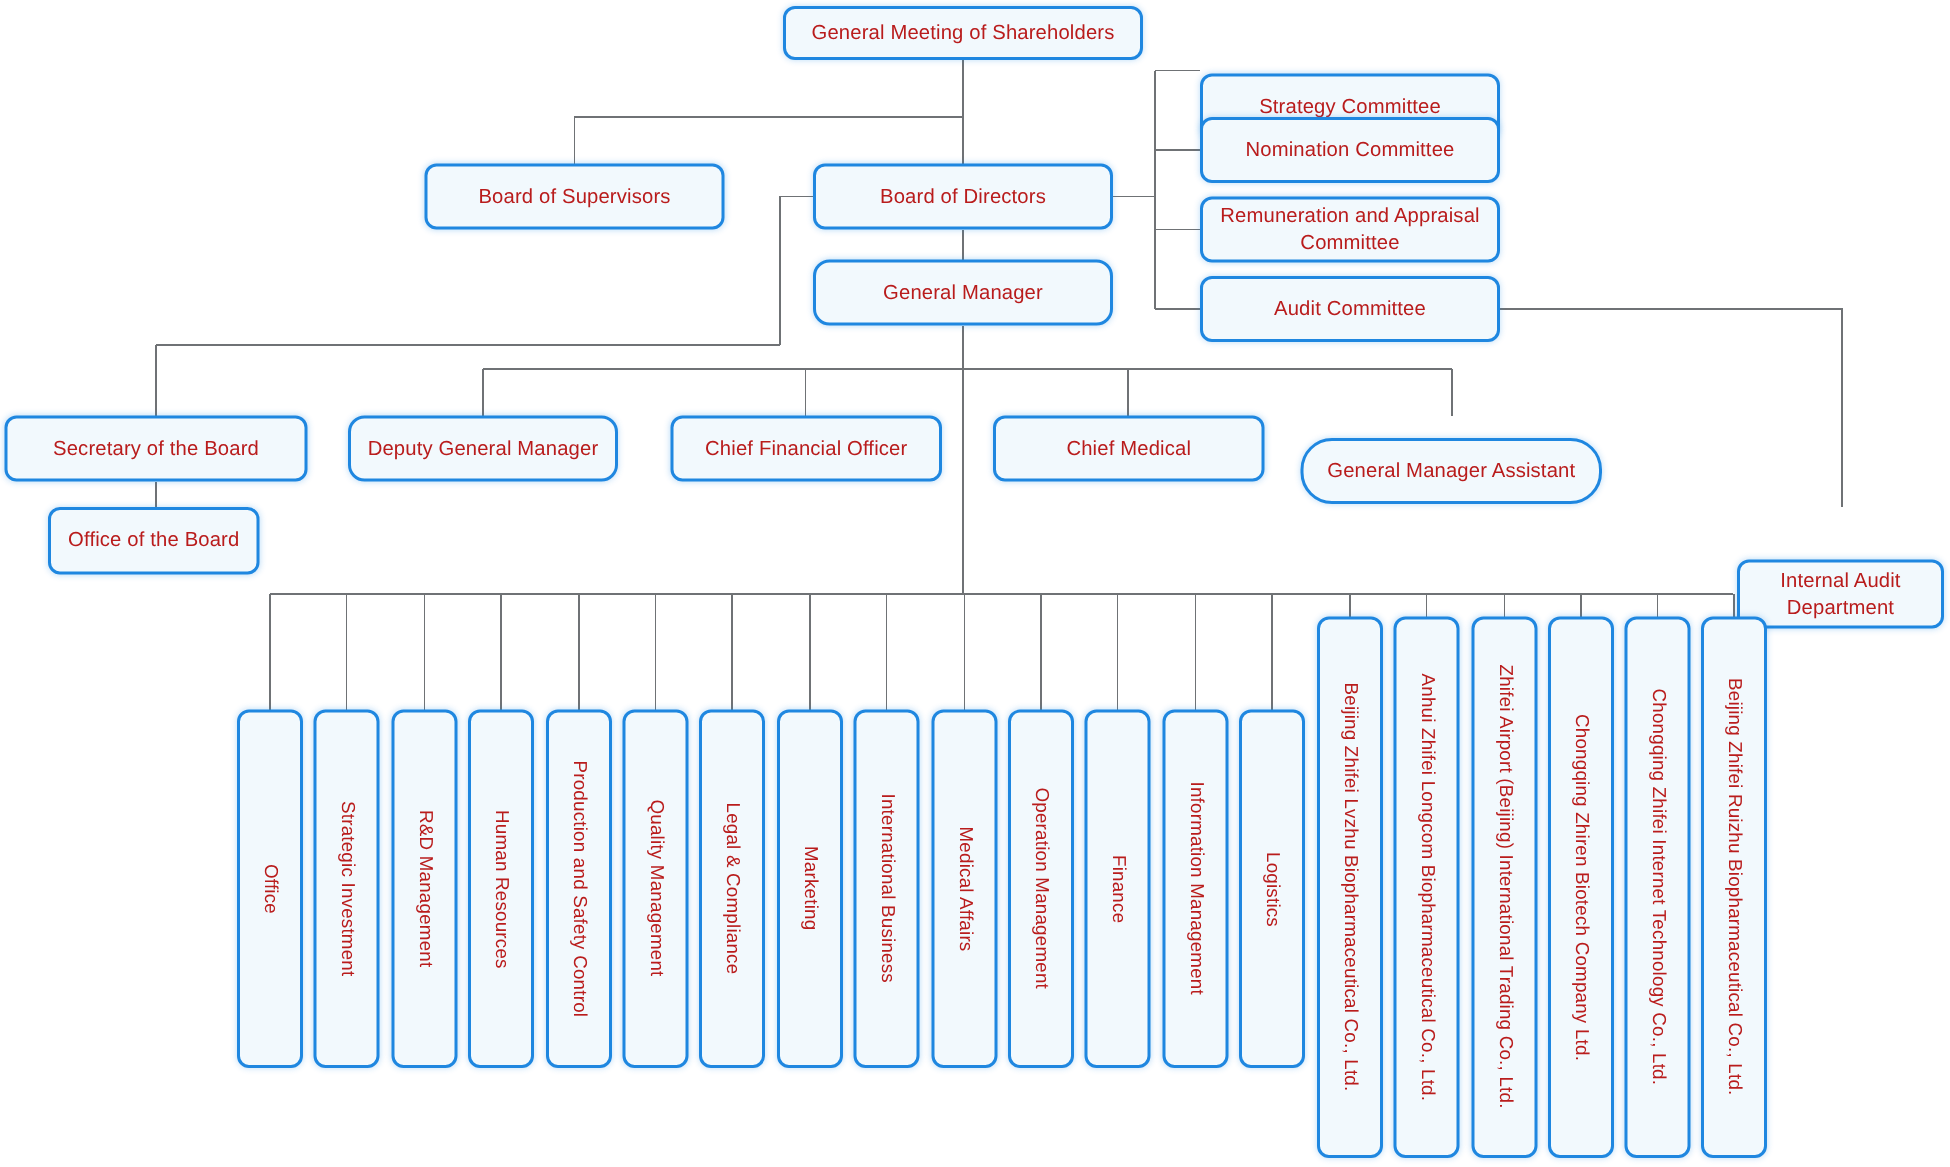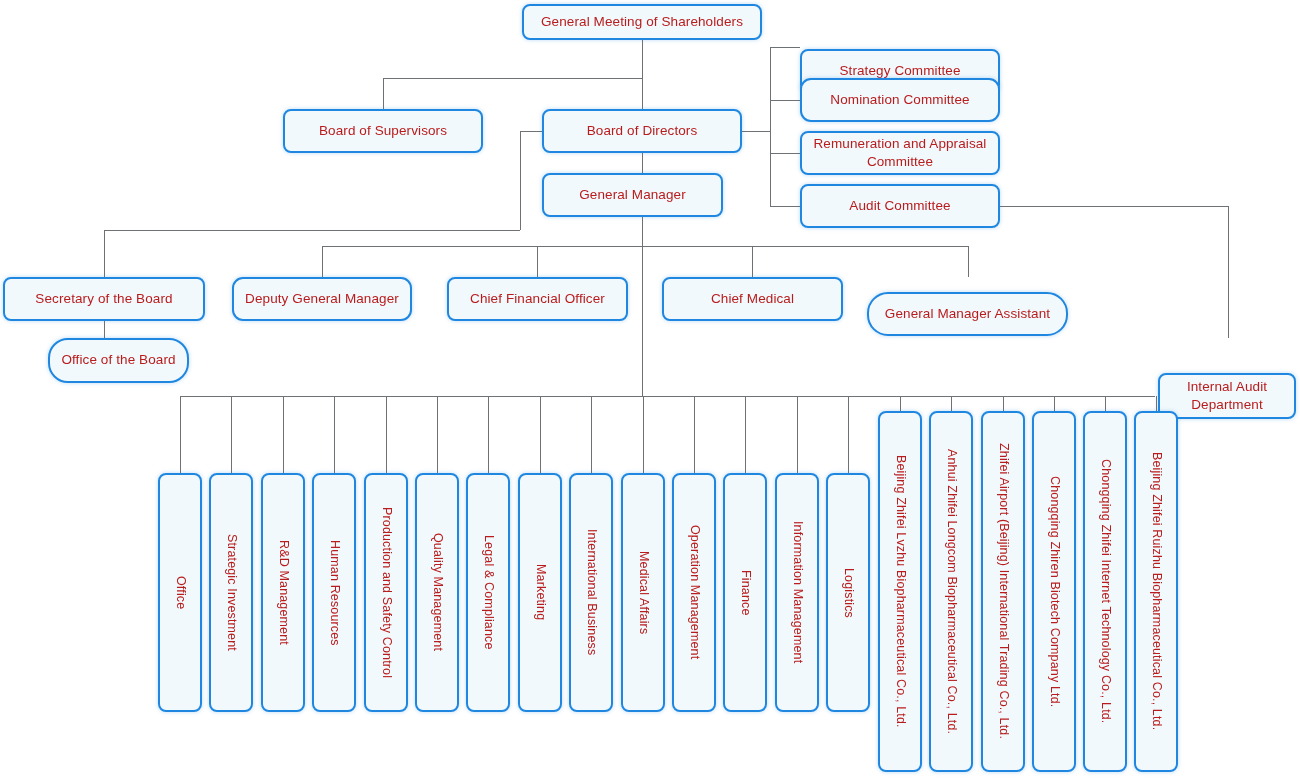--- a/index.html
+++ b/index.html
@@ -130,29 +130,29 @@
   </div>
 
   <div class="node" style="left:283px; top:109px; width:200px; height:44px;">
     <span>Board of Supervisors</span>
   </div>
 
   <div class="node" style="left:542px; top:109px; width:200px; height:44px;">
     <span>Board of Directors</span>
   </div>
 
-  <div class="node" style="left:542px; top:173px; width:181px; height:44px;">
+  <div class="node" style="left:542px; top:173px; width:200px; height:44px;border-radius:11px;">
     <span>General Manager</span>
   </div>
 
   <div class="node" style="left:800px; top:25px; width:200px; height:44px;margin-top:24px;">
     <span>Strategy Committee</span>
   </div>
 
-  <div class="node" style="left:800px; top:78px; width:200px; height:44px;border-radius:11px;">
+  <div class="node" style="left:800px; top:78px; width:200px; height:44px;">
     <span>Nomination Committee</span>
   </div>
 
   <div class="node two-line" style="left:800px; top:131px; width:200px; height:44px;">
     <span>Remuneration and Appraisal Committee</span>
   </div>
 
   <div class="node" style="left:800px; top:184px; width:200px; height:44px;">
     <span>Audit Committee</span>
   </div>
@@ -170,21 +170,21 @@
   </div>
 
   <div class="node" style="left:662px; top:277px; width:181px; height:44px;">
     <span>Chief Medical</span>
   </div>
 
   <div class="node" style="left:867px; top:292px; width:201px; height:44px;border-radius:21px;">
     <span>General Manager Assistant</span>
   </div>
 
-  <div class="node" style="left:48px; top:338px; width:141px; height:45px;border-radius:20px;">
+  <div class="node" style="left:32px; top:338px; width:141px; height:45px;">
     <span>Office of the Board</span>
   </div>
 
   <div class="node two-line" style="left:1158px; top:338px; width:138px; height:46px;margin-top:35px;">
     <span>Internal Audit Department</span>
   </div>
 
   <div class="node vert" style="left:158px; top:473px; width:44px; height:239px;">
     <span class="vtext">Office</span>
   </div>

